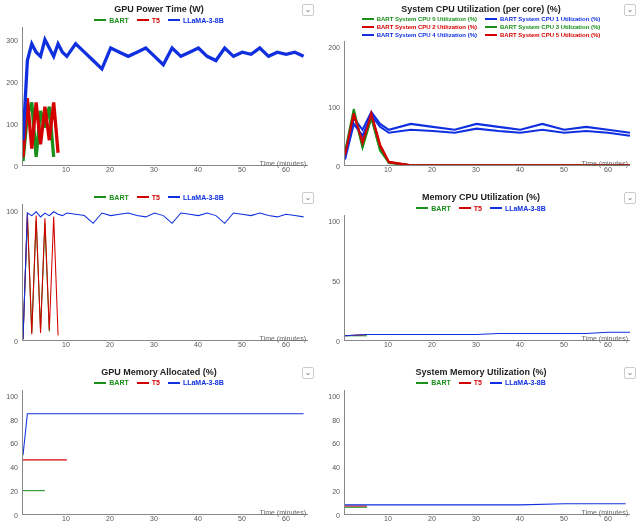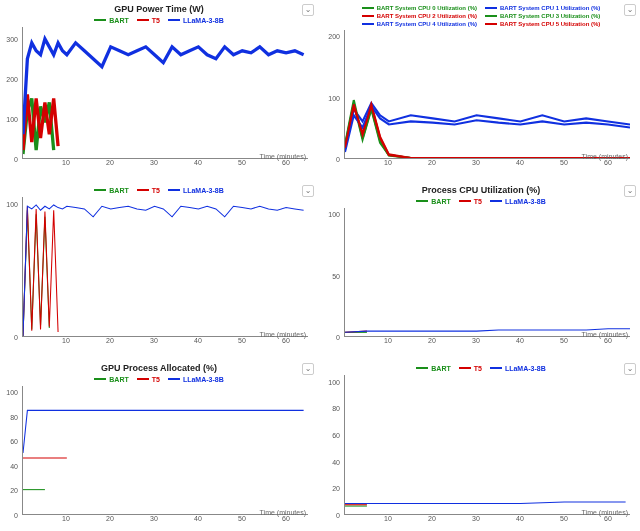--- a/index.html
+++ b/index.html
@@ -61,20 +61,21 @@
           <div class="xlabel" style="left: 15.3846%;">10</div>
           <div class="xlabel" style="left: 30.7692%;">20</div>
           <div class="xlabel" style="left: 46.1538%;">30</div>
           <div class="xlabel" style="left: 61.5385%;">40</div>
           <div class="xlabel" style="left: 76.9231%;">50</div>
           <div class="xlabel" style="left: 92.3077%;">60</div>
         </div>
       </div>
     </div>
     <div class="panel">
+      <div class="title">System CPU Utilization (per core) (%)</div>
       <div class="tool-icon">⌄</div>
       <div class="legend small">
         <span class="leg-item">
           <span class="swatch" style="border-color: rgb(26, 143, 26);"></span>
           <span style="color: rgb(26, 143, 26);">BART System CPU 0 Utilization (%)</span>
         </span>
         <span class="leg-item">
           <span class="swatch" style="border-color: rgb(16, 48, 224);"></span>
           <span style="color: rgb(16, 48, 224);">BART System CPU 1 Utilization (%)</span>
         </span>
@@ -155,21 +156,21 @@
           <div class="xlabel" style="left: 15.3846%;">10</div>
           <div class="xlabel" style="left: 30.7692%;">20</div>
           <div class="xlabel" style="left: 46.1538%;">30</div>
           <div class="xlabel" style="left: 61.5385%;">40</div>
           <div class="xlabel" style="left: 76.9231%;">50</div>
           <div class="xlabel" style="left: 92.3077%;">60</div>
         </div>
       </div>
     </div>
     <div class="panel">
-      <div class="title">Process CPU Utilization (%)</div>
+      <div class="title">Memory CPU Utilization (%)</div>
       <div class="tool-icon">⌄</div>
       <div class="legend big">
         <span class="leg-item">
           <span class="swatch" style="border-color: rgb(26, 143, 26);"></span>
           <span style="color: rgb(26, 143, 26);">BART</span>
         </span>
         <span class="leg-item">
           <span class="swatch" style="border-color: rgb(212, 0, 0);"></span>
           <span style="color: rgb(212, 0, 0);">T5</span>
         </span>
@@ -196,21 +197,21 @@
           <div class="xlabel" style="left: 15.3846%;">10</div>
           <div class="xlabel" style="left: 30.7692%;">20</div>
           <div class="xlabel" style="left: 46.1538%;">30</div>
           <div class="xlabel" style="left: 61.5385%;">40</div>
           <div class="xlabel" style="left: 76.9231%;">50</div>
           <div class="xlabel" style="left: 92.3077%;">60</div>
         </div>
       </div>
     </div>
     <div class="panel">
-      <div class="title">GPU Process Allocated (%)</div>
+      <div class="title">GPU Memory Allocated (%)</div>
       <div class="tool-icon">⌄</div>
       <div class="legend big">
         <span class="leg-item">
           <span class="swatch" style="border-color: rgb(26, 143, 26);"></span>
           <span style="color: rgb(26, 143, 26);">BART</span>
         </span>
         <span class="leg-item">
           <span class="swatch" style="border-color: rgb(212, 0, 0);"></span>
           <span style="color: rgb(212, 0, 0);">T5</span>
         </span>
@@ -240,20 +241,21 @@
           <div class="xlabel" style="left: 15.3846%;">10</div>
           <div class="xlabel" style="left: 30.7692%;">20</div>
           <div class="xlabel" style="left: 46.1538%;">30</div>
           <div class="xlabel" style="left: 61.5385%;">40</div>
           <div class="xlabel" style="left: 76.9231%;">50</div>
           <div class="xlabel" style="left: 92.3077%;">60</div>
         </div>
       </div>
     </div>
     <div class="panel">
+      <div class="title">System Memory Utilization (%)</div>
       <div class="tool-icon">⌄</div>
       <div class="legend big">
         <span class="leg-item">
           <span class="swatch" style="border-color: rgb(26, 143, 26);"></span>
           <span style="color: rgb(26, 143, 26);">BART</span>
         </span>
         <span class="leg-item">
           <span class="swatch" style="border-color: rgb(212, 0, 0);"></span>
           <span style="color: rgb(212, 0, 0);">T5</span>
         </span>

